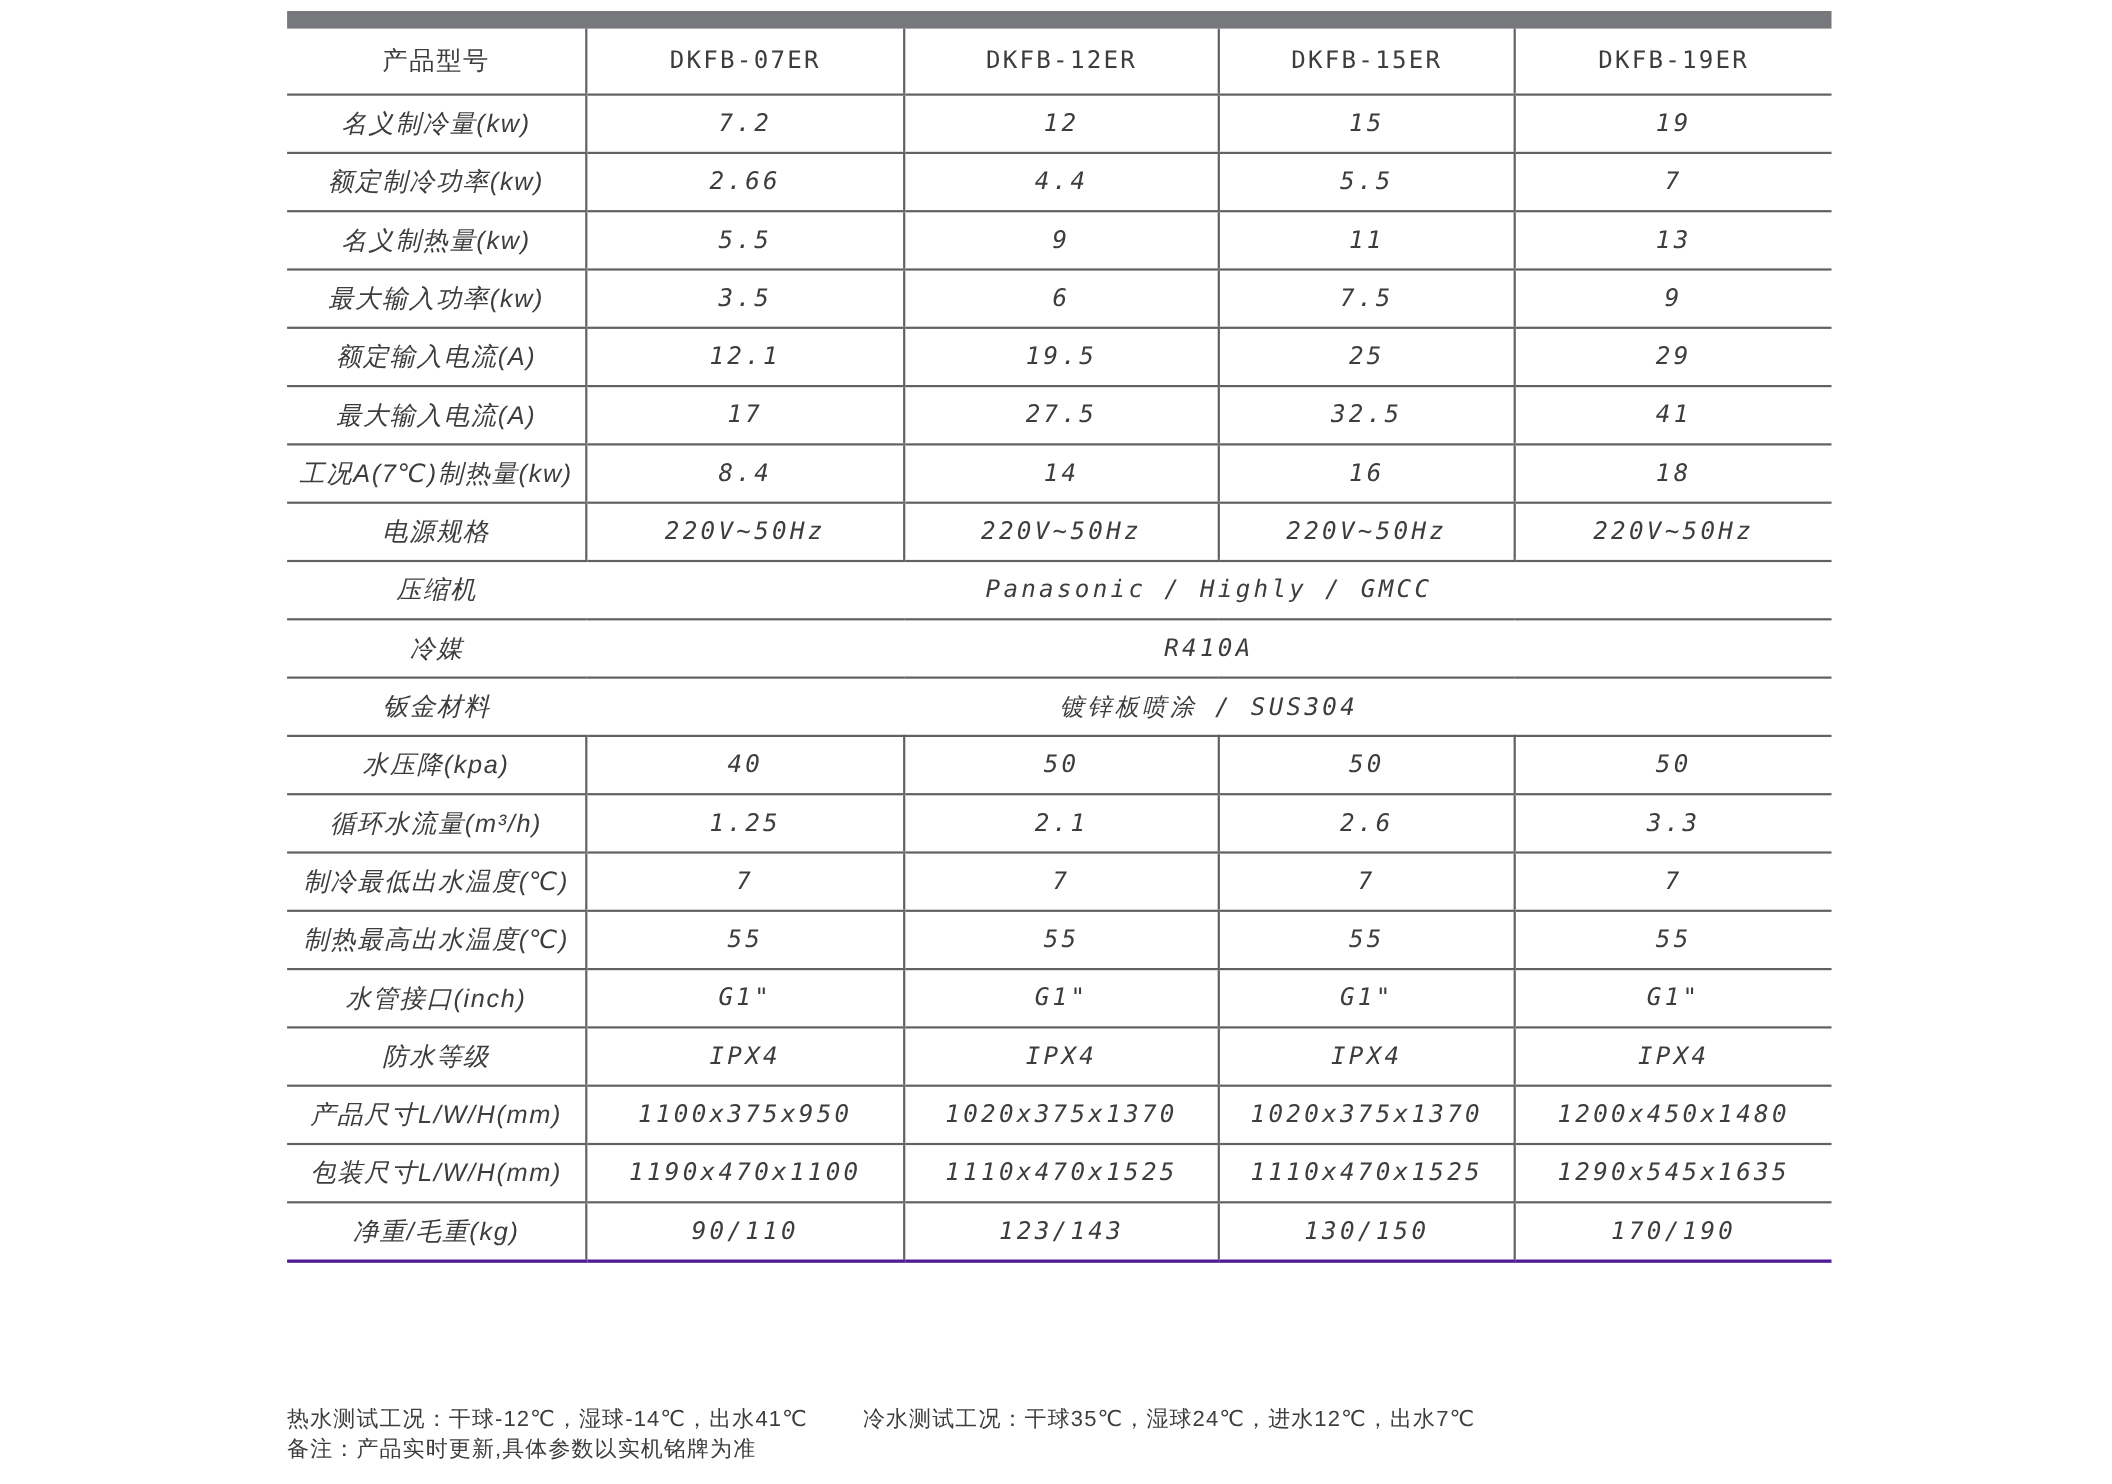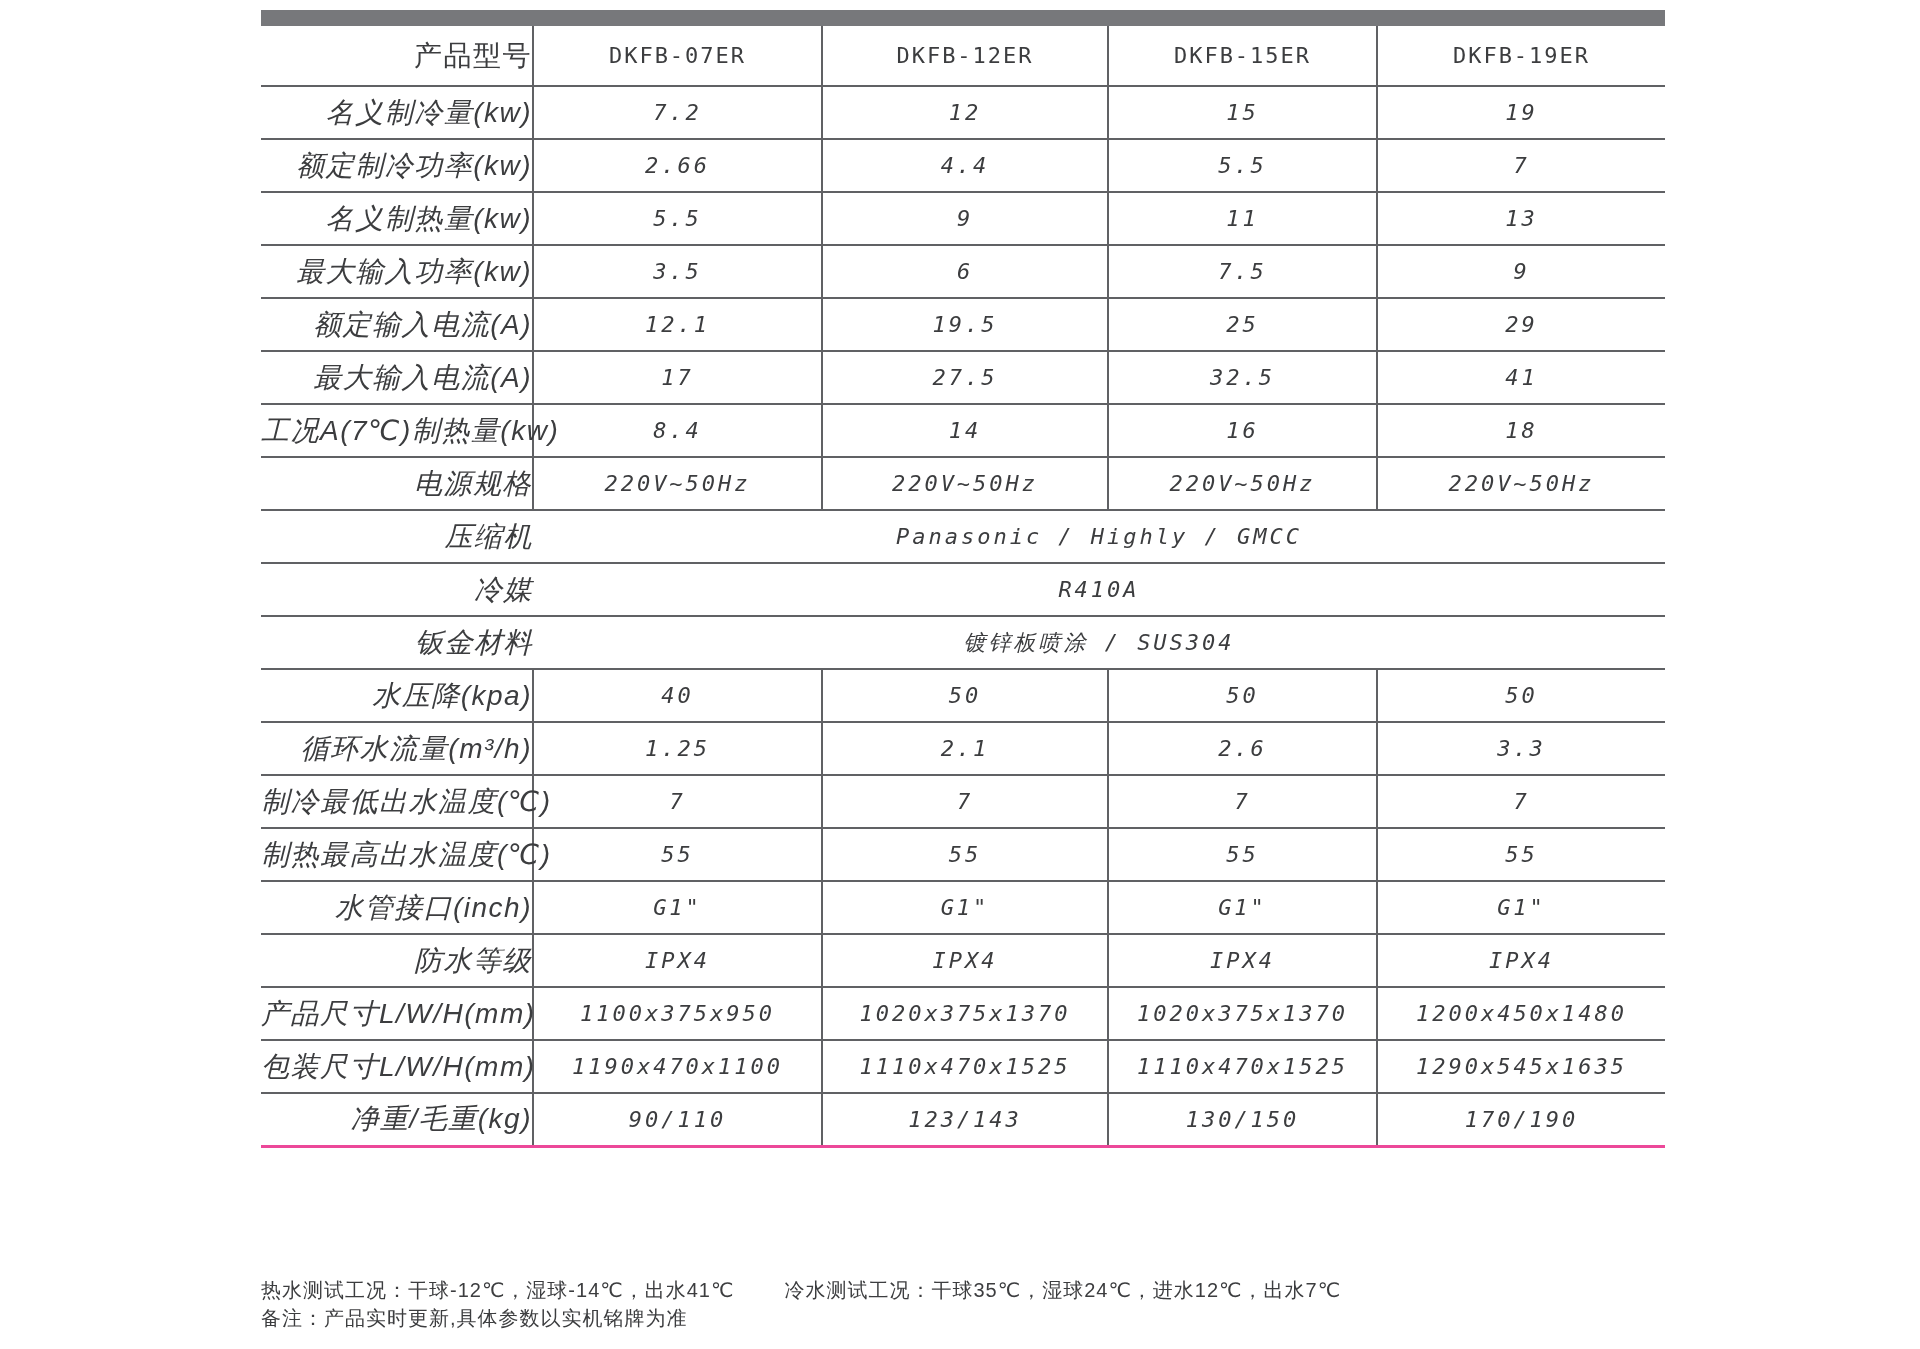--- a/index.html
+++ b/index.html
@@ -18,23 +18,23 @@
     border-bottom:2px solid #606164;
   }
   tr.hdr{height:60px;}
   tr.row{height:53px;font-style:italic;}
   
   table.spec tr:not(.merged) th + th,
   table.spec tr:not(.merged) td + td{
     border-left:2px solid #606164;
   }
   tr.merged td{border-left:none;margin-left:48px;}
-  tr.last td{border-bottom:3px solid #ec4899;}
+  tr.last td{border-bottom:3px solid #4c1d95;}
   .lbl{
-    text-align:right;padding-left:4px;font-size:28px;letter-spacing:1.5px;
+    text-align:center;padding-left:4px;font-size:23px;letter-spacing:1.5px;
     white-space:nowrap;
   }
   .val, th.model{
     text-align:center;font-size:22px;letter-spacing:3px;
     font-family:"DejaVu Sans Mono","Liberation Mono",monospace;
     white-space:nowrap;
   }
   th.model{letter-spacing:2px;}
   .foot{
     position:absolute;left:261px;top:1276px;width:1500px;

